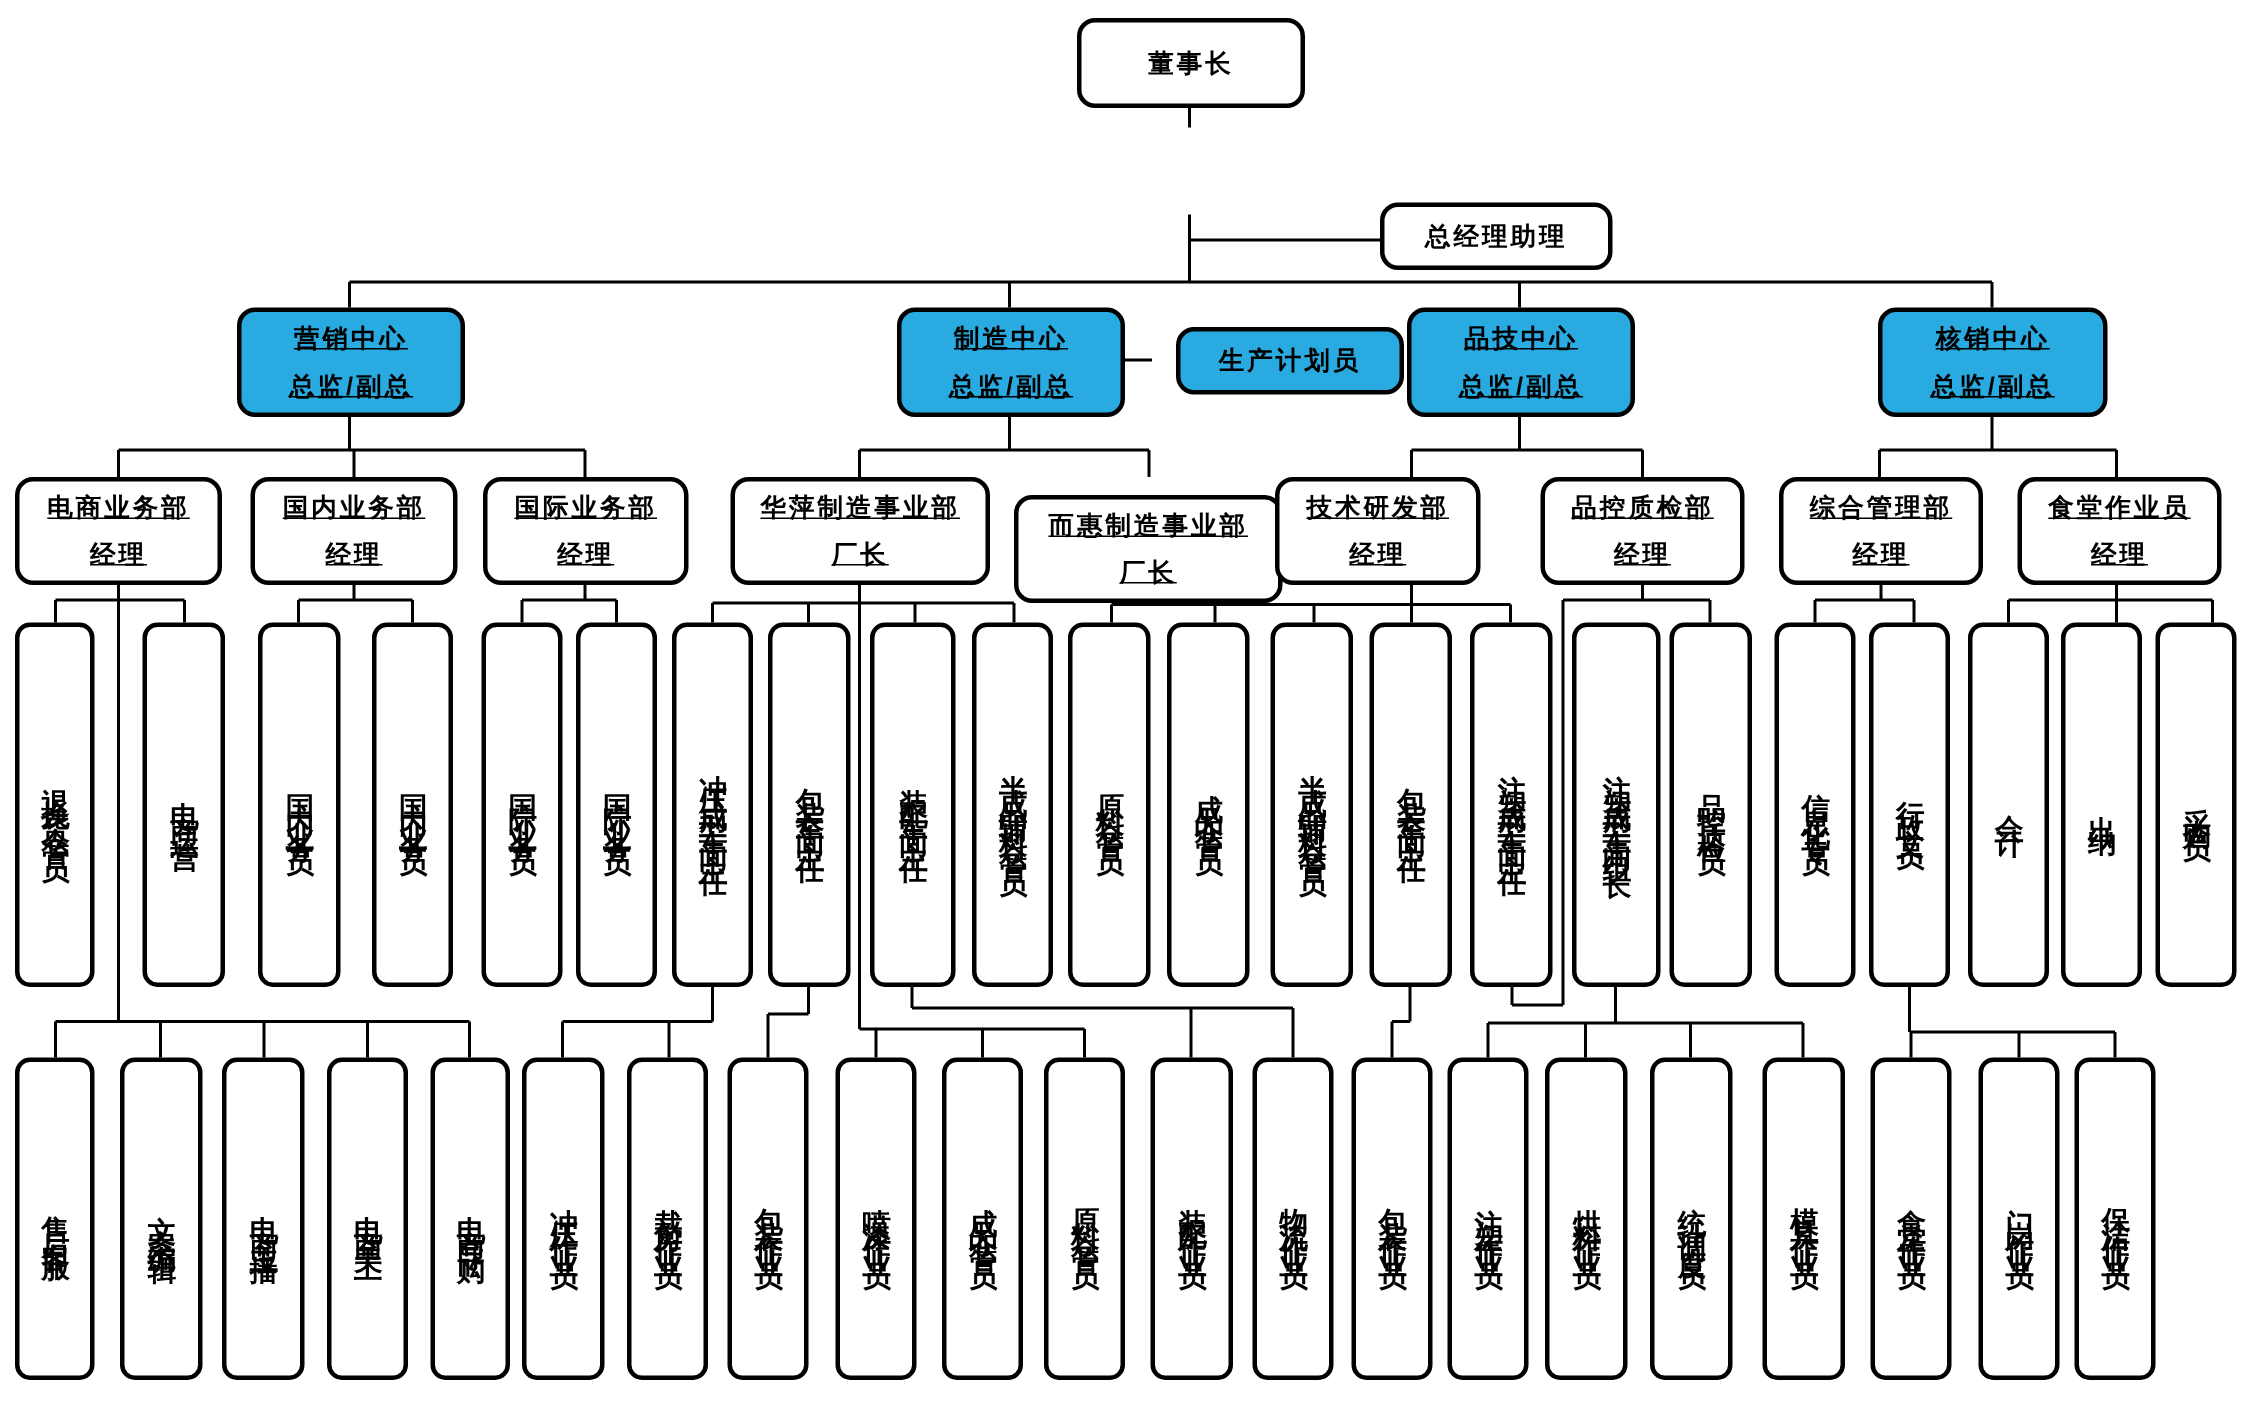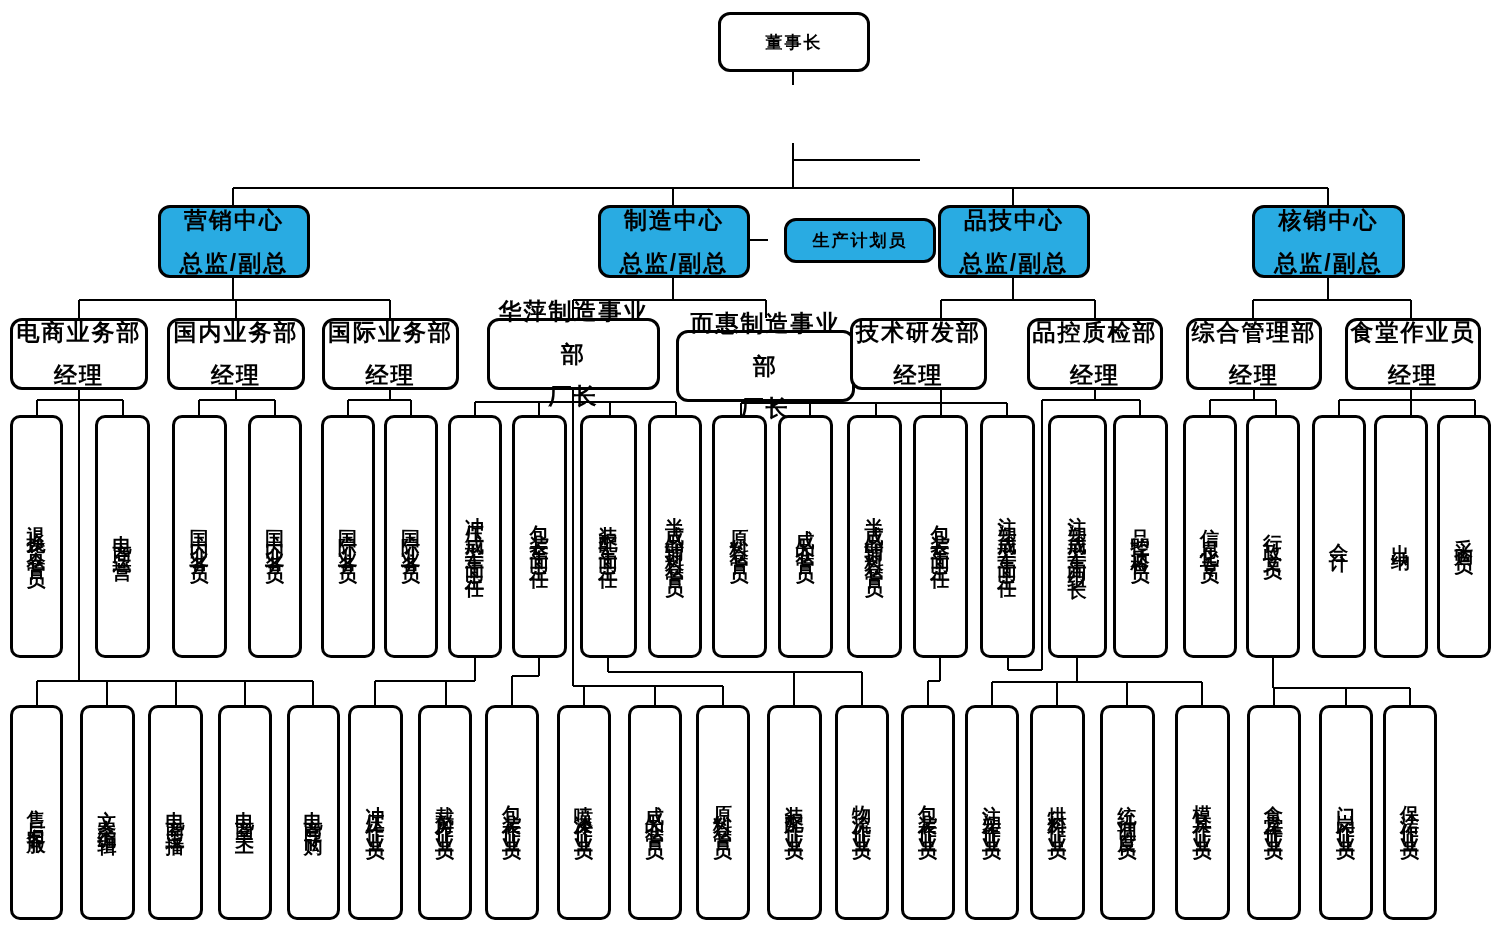--- a/index.html
+++ b/index.html
@@ -2,21 +2,21 @@
 <html><head>
 <meta charset="utf-8">
 <style>
   html,body{margin:0;padding:0;background:#ffffff;}
   body{width:1500px;height:942px;position:relative;overflow:hidden;
        font-family:"Liberation Sans","DejaVu Sans",sans-serif;font-weight:bold;color:#000;}
   #stage{position:absolute;left:0;top:0;width:1500px;height:942px;}
   svg.wires{position:absolute;left:0;top:0;z-index:1;}
   .box{position:absolute;z-index:2;background:#ffffff;border:3px solid #000;border-radius:12px;
        display:flex;align-items:center;justify-content:center;box-sizing:border-box;text-align:center;}
-  .box-h span{white-space:pre-line;font-size:23px;line-height:1.85;letter-spacing:2px;}
+  .box-h span{white-space:pre-line;font-size:17px;line-height:1.85;letter-spacing:2px;text-decoration:underline;}
   .box-h1 span{font-size:17px;letter-spacing:2px;}
   .box-blue{background:#29ABE2;}
   .box-v{border-radius:10px;}
   .box-v span{writing-mode:vertical-rl;text-orientation:upright;font-size:19px;letter-spacing:9px;line-height:1;}
 </style>
 </head>
 <body>
 
 <div id="stage">
 
@@ -46,20 +46,23 @@
       M573 686 H723 M584 686 V705 M655 686 V705 M723 686 V705
       M608 658 V672 M608 672 H862 M794 672 V705 M862 672 V705
       M940 658 V681 M928 681 H940 M928 681 V705
       M1077 658 V682 M992 682 H1202 M992 682 V705 M1057 682 V705 M1127 682 V705 M1202 682 V705
       M1273 658 V688 M1273 688 H1410 M1274 688 V705 M1346 688 V705 M1410 688 V705"></path>
   </svg>
 
   <div class="box box-h1" style="left:718px;top:12px;width:152px;height:60px">
       <span>董事长</span>
     </div>
+  <div class="box box-h1" style="left:920px;top:135px;width:155px;height:45px">
+      <span>总经理助理</span>
+    </div>
 
   <div class="box box-h box-blue" style="left:158px;top:205px;width:152px;height:73px">
       <span>营销中心
 总监/副总</span>
     </div>
   <div class="box box-h box-blue" style="left:598px;top:205px;width:152px;height:73px">
       <span>制造中心
 总监/副总</span>
     </div>
   <div class="box box-h1 box-blue" style="left:784px;top:218px;width:152px;height:45px">

